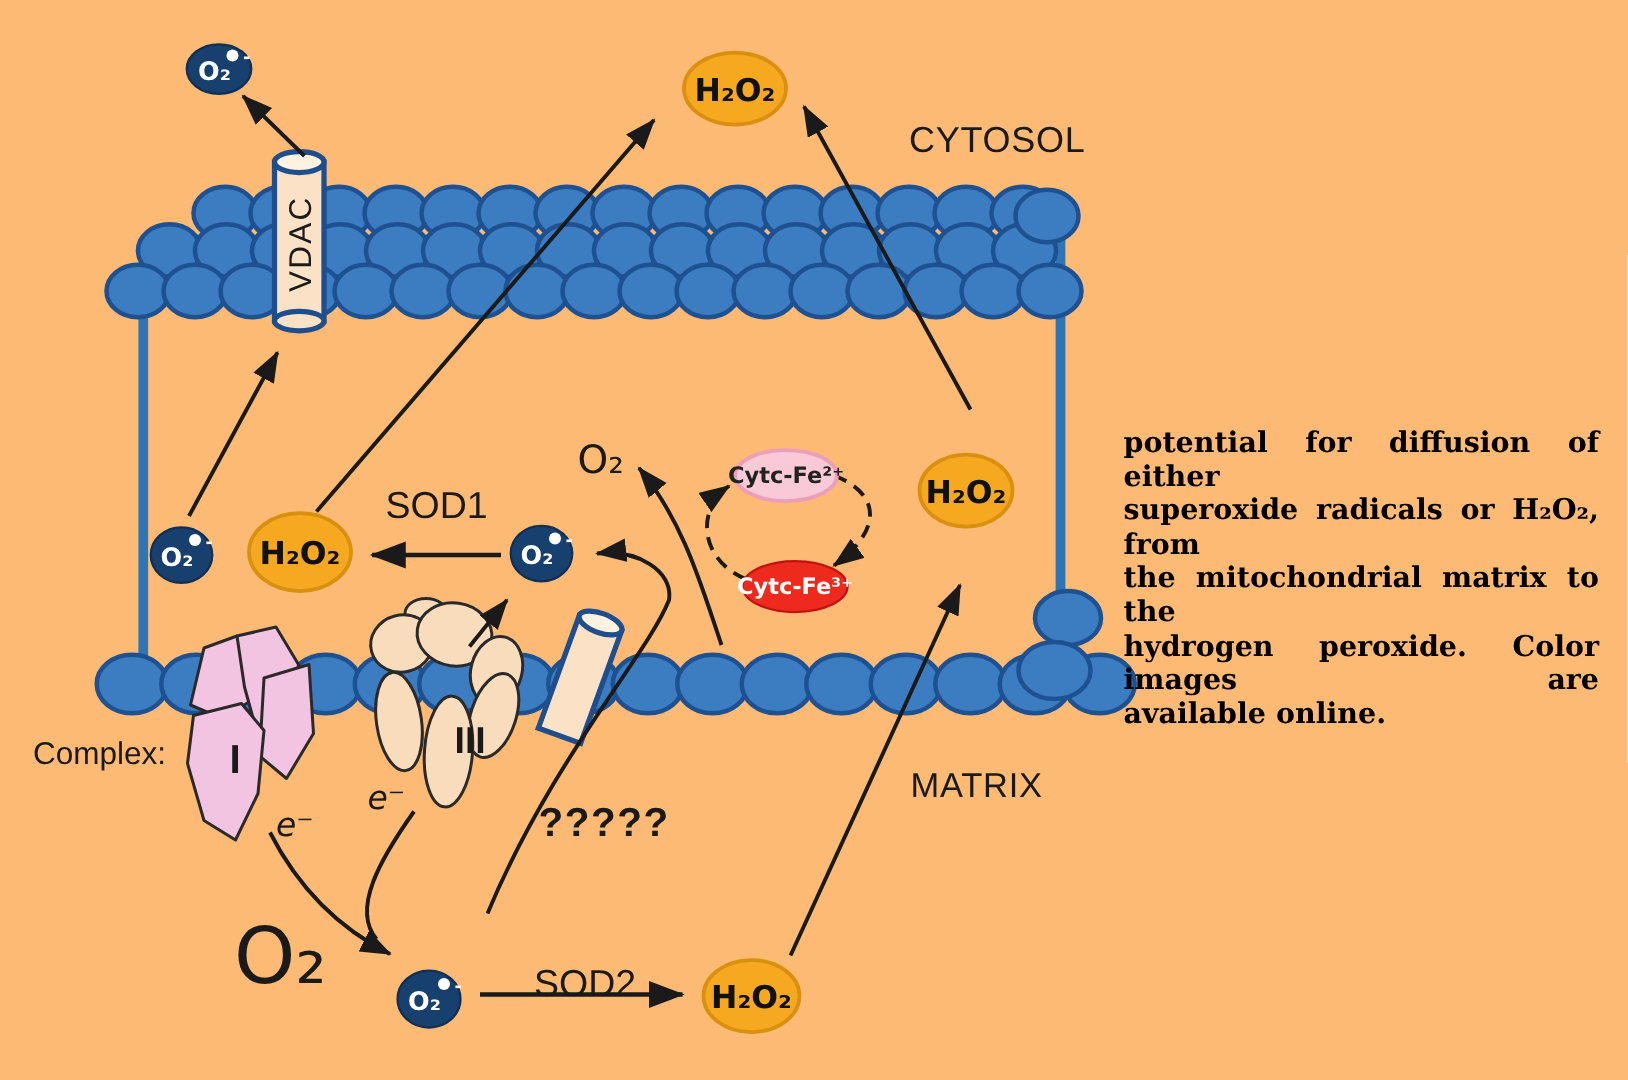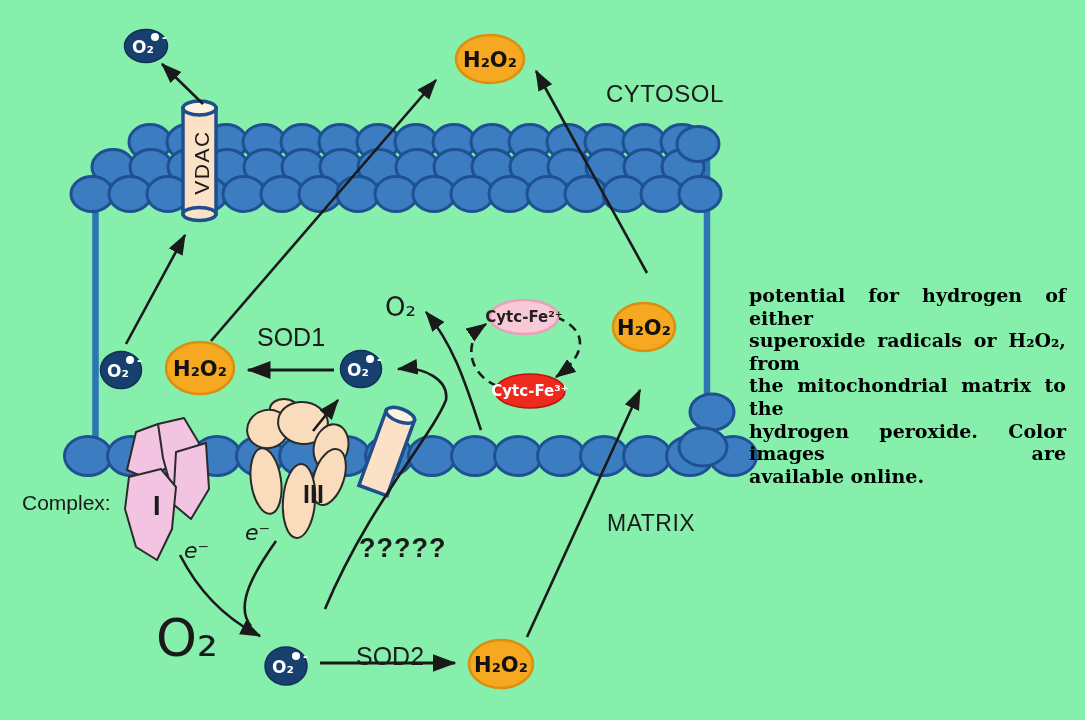--- a/index.html
+++ b/index.html
@@ -1,16 +1,16 @@
 <!DOCTYPE html>
 <html><head>
 <meta charset="utf-8">
 <style>
   html,body{margin:0;padding:0;background:#ffffff;}
-  .canvas{position:relative;width:1085px;height:720px;background:#86efac;overflow:hidden;
+  .canvas{position:relative;width:1085px;height:720px;background:#fdba74;overflow:hidden;
           font-family:"Liberation Sans","DejaVu Sans",sans-serif;color:#1a1a1a;}
   svg{position:absolute;left:0;top:0;}
   .lbl{position:absolute;white-space:nowrap;color:#1a1a1a;}
   .lbl-cytosol{left:606px;top:80px;font-size:24px;letter-spacing:.5px;}
   .lbl-matrix{left:607px;top:510px;font-size:23px;letter-spacing:.5px;}
   .lbl-sod1{left:257px;top:323px;font-size:25px;}
   .lbl-sod2{left:356px;top:622px;font-size:25px;margin-top:20px;}
   .lbl-o2-ims{left:385px;top:292px;font-size:26px;font-family:"DejaVu Sans",sans-serif;}
   .lbl-o2-large{left:156px;top:608px;font-size:52px;font-weight:500;font-family:"DejaVu Sans",sans-serif;}
   .lbl-qmarks{left:359px;top:533px;font-size:27px;font-weight:bold;letter-spacing:1px;}
@@ -224,19 +224,19 @@
   <div class="lbl lbl-o2-ims">O₂</div>
   <div class="lbl lbl-o2-large">O₂</div>
   <div class="lbl lbl-qmarks">?????</div>
   <div class="lbl lbl-complex">Complex:</div>
   <div class="lbl lbl-ci">I</div>
   <div class="lbl lbl-ciii">III</div>
   <div class="lbl lbl-e1">e⁻</div>
   <div class="lbl lbl-e2">e⁻</div>
 
   <div class="caption">
-      <div class="caption-line">potential for hydrogen of either</div>
+      <div class="caption-line">potential for diffusion of either</div>
       <div class="caption-line">superoxide radicals or H₂O₂, from</div>
       <div class="caption-line">the mitochondrial matrix to the</div>
       <div class="caption-line">hydrogen peroxide. Color images are</div>
       <div class="caption-line last">available online.</div>
     </div>
 </div>
 
 </body></html>

